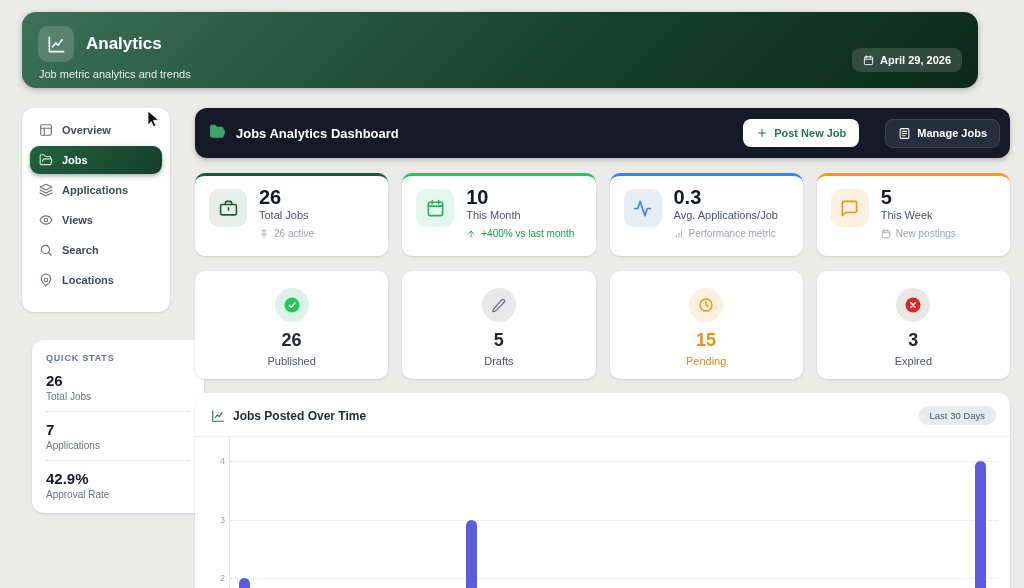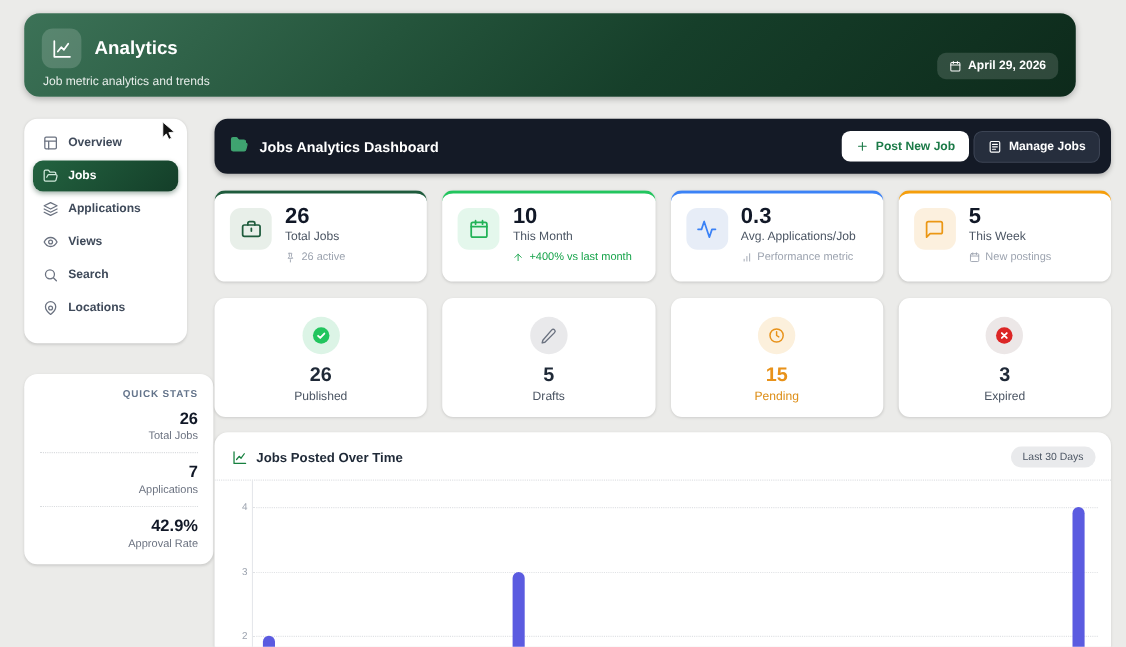--- a/index.html
+++ b/index.html
@@ -39,39 +39,39 @@
   }
   .side-item .si{color:#6b7280;}
   .side-item.active{
     background:linear-gradient(135deg,#23603f,#10392455 60%,#0f3a25),linear-gradient(#174a30,#174a30);
     background:linear-gradient(135deg,#236340 0%,#143e29 100%);
     color:#fff;box-shadow:0 2px 5px rgba(16,57,36,.4);
   }
   .side-item.active .si{color:#cfe7da;}
   
   .quick-stats{
-    position:absolute;left:22px;top:340px;width:172px;background:#fff;border-radius:12px;
-    box-shadow:0 1px 2px rgba(0,0,0,.05),0 1px 3px rgba(0,0,0,.08);
-    padding:13px 14px;box-sizing:border-box;text-align:right;
+    position:absolute;left:32px;top:340px;width:172px;background:#fff;border-radius:12px;
+    box-shadow:0 1px 2px rgba(0,0,0,.05),0 1px 3px rgba(0,0,0,.08);
+    padding:13px 14px;box-sizing:border-box;
   }
   .qs-title{font-size:9px;font-weight:bold;letter-spacing:.8px;color:#64748b;margin-bottom:9px;}
   .qs-value{font-size:15px;font-weight:bold;color:#111827;line-height:1.2;}
   .qs-label{font-size:10px;color:#6b7280;margin-top:1px;}
   .qs-div{border-top:1px dotted #d9dbde;margin:9px 0;}
   
   .main{position:absolute;left:195px;top:108px;width:815px;}
   .dash-bar{
     height:50px;border-radius:12px;background:#141a26;display:flex;align-items:center;
     padding:0 10px 0 14px;box-sizing:border-box;box-shadow:0 2px 5px rgba(0,0,0,.25);
     margin-bottom:15px;
   }
   .dash-title{display:flex;align-items:center;gap:10px;font-size:13px;font-weight:bold;color:#fff;flex:1;}
   .btn{display:flex;align-items:center;gap:6px;border-radius:8px;padding:7px 12px;
     font-size:11px;font-weight:bold;cursor:pointer;border:1px solid transparent;}
-  .btn-post{background:#fff;color:#1b7a47;margin-right:4px;align-items:center;}
+  .btn-post{background:#fff;color:#1b7a47;margin-right:26px;align-items:center;}
   .btn-manage{background:#262e3d;color:#fff;border-color:#3c4454;}
   
   .stat-row{display:flex;gap:14px;margin-bottom:15px;}
   .stat-card{
     flex:1;background:#fff;border-radius:10px;border-top:3px solid #ccc;height:83px;
     box-shadow:0 1px 2px rgba(0,0,0,.05),0 1px 3px rgba(0,0,0,.08);
     padding:11px 14px;box-sizing:border-box;display:flex;gap:12px;
   }
   .stat-tile{width:38px;height:38px;border-radius:10px;display:flex;align-items:center;justify-content:center;flex:none;margin-top:2px;}
   .stat-num{font-size:20px;font-weight:bold;color:#111827;line-height:1.05;}

